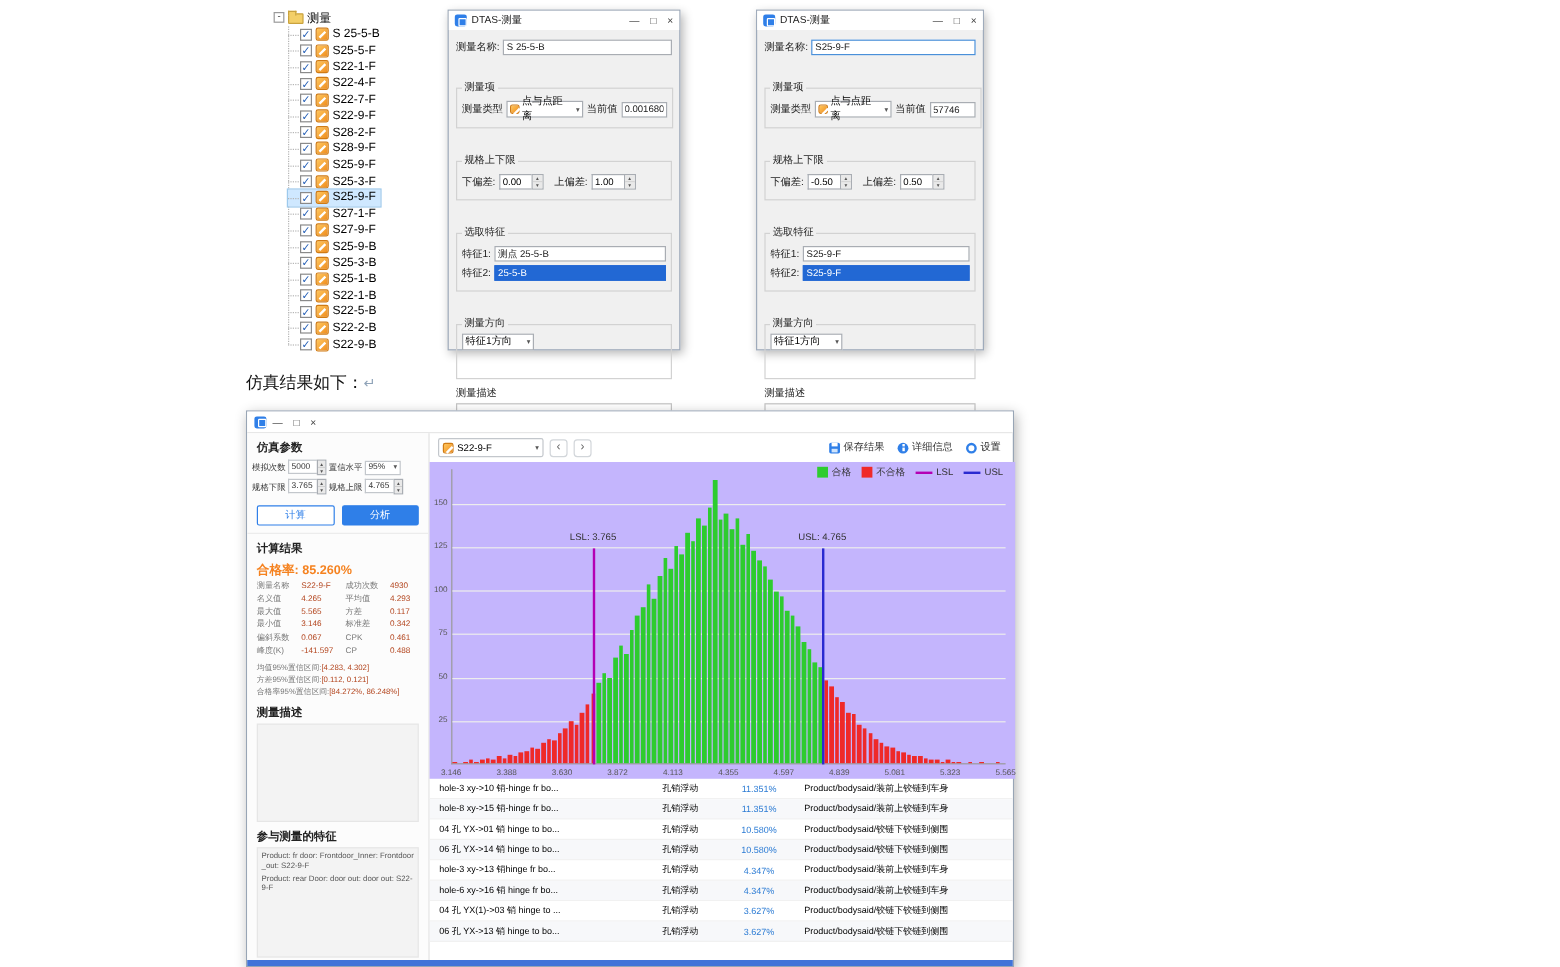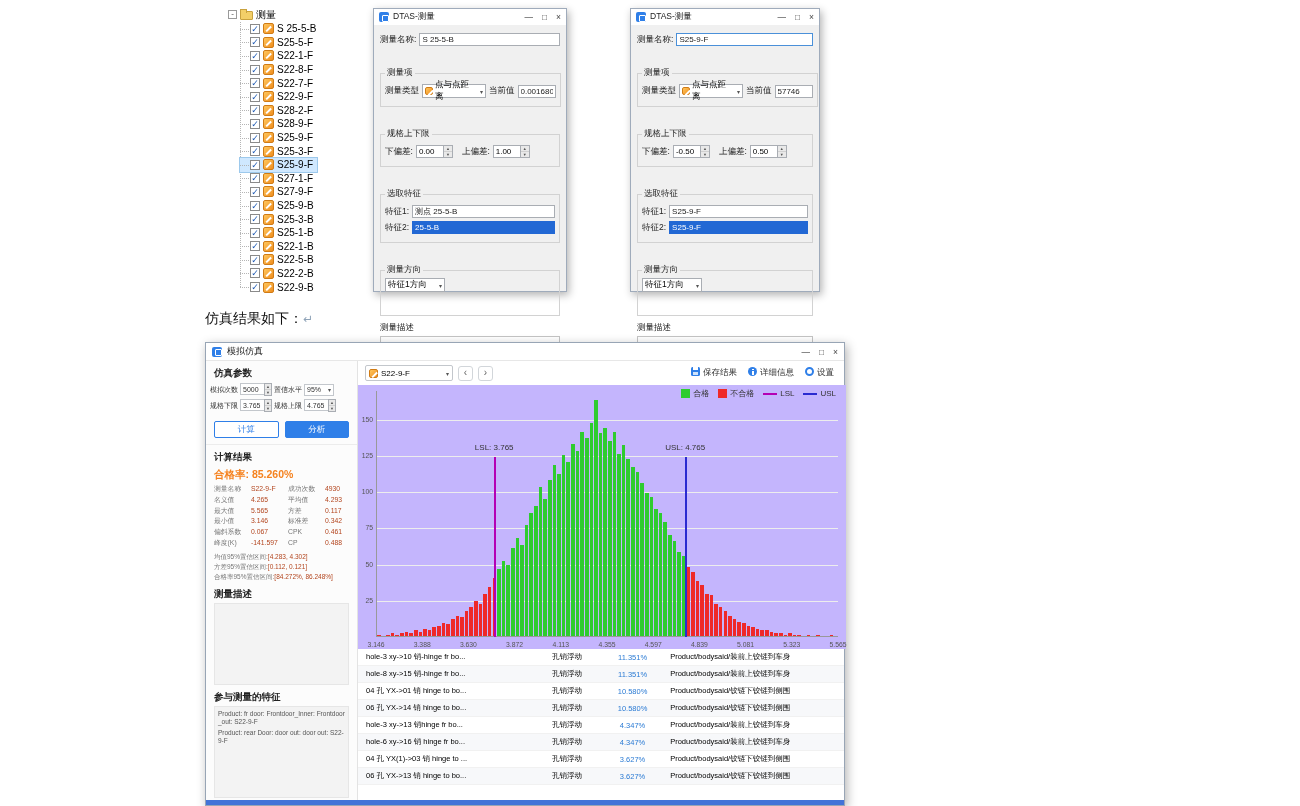--- a/index.html
+++ b/index.html
@@ -88,21 +88,21 @@
   .ci-row .cil { color:#777; } .ci-row .civ { color:#b3451e; }
   .desc-box { margin:2px 8px 0; height:82px; background:#f3f3f3; border:1px solid #e6e6e6; }
   .features-box { margin:2px 8px 0; height:92px; background:#f3f3f3; border:1px solid #e6e6e6; font-size:6.5px; line-height:8.5px; color:#555; padding:3px; word-break:break-all; overflow:hidden; }
   .features-box div { margin-bottom:2px; }
 
   .toolbar { position:absolute; left:152px; top:18px; right:0; height:24px; display:flex; align-items:center; gap:5px; padding:0 7px; }
   .measure-combo { width:88px; height:16px; background:#fff; border:1px solid #c3c7cc; border-radius:2px; display:flex; align-items:center; gap:3px; padding:0 3px; font-size:8px; }
   .measure-combo .m-icon { width:9px; height:9px; }
   .nav-btn { width:15px; height:15px; border:1px solid #d2d6da; border-radius:3px; background:#fff; font-size:10px; line-height:12px; text-align:center; color:#666; padding:0; font-family:inherit; }
   .tb-spacer { flex:1; }
-  .tool-btn { display:inline-flex; gap:3px; font-size:8.5px; color:#333; background:none; border:none; font-family:inherit; padding:0 3px; }
+  .tool-btn { display:inline-flex; align-items:center; gap:3px; font-size:8.5px; color:#333; background:none; border:none; font-family:inherit; padding:0 3px; }
   .save-ic { width:9px; height:9px; background:#2f7fe8; border-radius:1.5px; position:relative; }
   .save-ic::after { content:""; position:absolute; left:2px; top:0; width:5px; height:3px; background:#fff; }
   .save-ic::before { content:""; position:absolute; left:2px; bottom:1px; width:5px; height:3px; background:#cfe3fb; }
   .info-ic { width:9px; height:9px; background:#2f7fe8; border-radius:50%; position:relative; }
   .info-ic::after { content:""; position:absolute; left:4px; top:1.5px; width:1.5px; height:1.5px; background:#fff; }
   .info-ic::before { content:""; position:absolute; left:4px; top:4px; width:1.5px; height:3.5px; background:#fff; }
   .gear-ic { width:9px; height:9px; border:2.5px solid #2f7fe8; border-radius:50%; }
 
   .chart { position:absolute; left:152px; top:42px; width:488px; height:264px; background:#c4b5fd; }
   .plot { position:absolute; left:18px; top:6px; width:462px; height:246px; border-left:1px solid #999; border-bottom:1px solid #999; }
@@ -150,21 +150,21 @@
         <span>S25-5-F</span>
       </div>
       <div class="tree-row">
         <span class="checkbox">✓</span>
         <span class="m-icon"></span>
         <span>S22-1-F</span>
       </div>
       <div class="tree-row">
         <span class="checkbox">✓</span>
         <span class="m-icon"></span>
-        <span>S22-8-F</span>
+        <span>S22-4-F</span>
       </div>
       <div class="tree-row">
         <span class="checkbox">✓</span>
         <span class="m-icon"></span>
         <span>S22-7-F</span>
       </div>
       <div class="tree-row">
         <span class="checkbox">✓</span>
         <span class="m-icon"></span>
         <span>S22-9-F</span>
@@ -406,21 +406,20 @@
   </div>
 </div>
 
 <div class="caption">
   <span>仿真结果如下：</span><span class="ret-mark">↵</span>
 </div>
 
 <div class="sim-window">
   <div class="sim-titlebar">
     <span class="app-icon"></span>
-    <span class="sim-title">模拟仿真</span>
     <span class="win-btns">
       <span>—</span>
       <span>□</span>
       <span>×</span>
     </span>
   </div>
 
   <div class="left-panel">
     <div class="sec-title">仿真参数</div>
     <div class="param-row">

